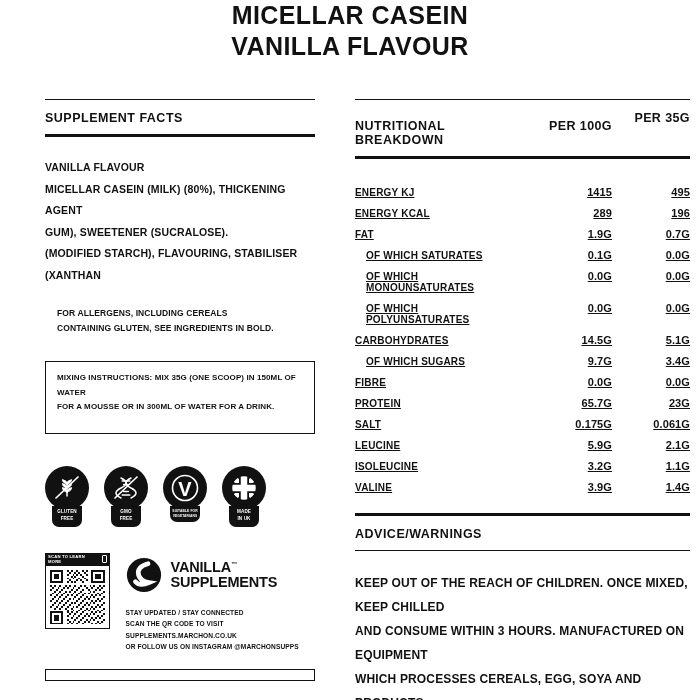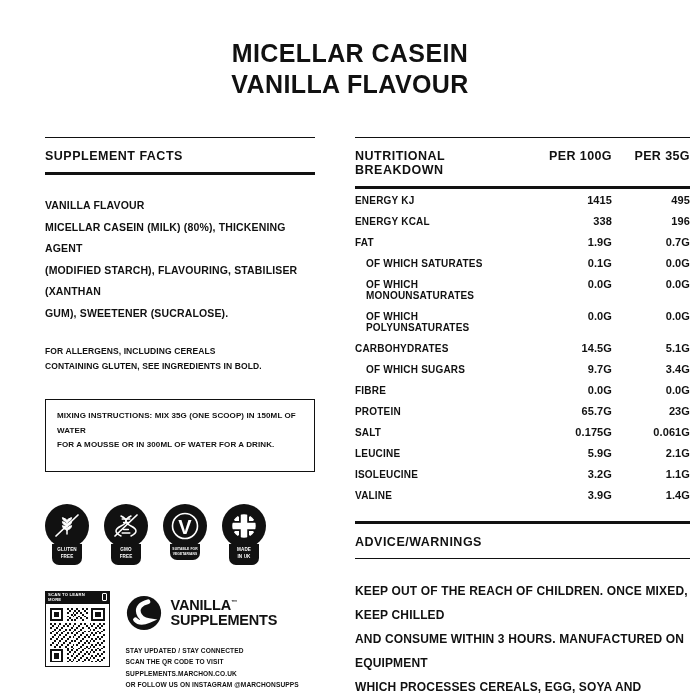--- a/index.html
+++ b/index.html
@@ -6,21 +6,21 @@
   html, body {
     width: 700px; height: 700px;
     background: #ffffff;
     font-family: "Liberation Sans", sans-serif;
     color: #111111;
     overflow: hidden;
   }
   .page { position: relative; width: 700px; height: 700px; padding: 0; }
 
   
-  .title-block { text-align: center; padding-top: 38px; }
+  .title-block { text-align: center; }
   .title-line {
     font-size: 25px;
     font-weight: 700;
     letter-spacing: 0.4px;
     line-height: 1.22;
     text-transform: uppercase;
   }
 
   
   .cols { display: flex; padding: 0 45px; margin-top: 38px; gap: 40px; }
@@ -33,32 +33,32 @@
   .sec-head {
     font-size: 12.5px; font-weight: 700; letter-spacing: 0.5px;
     padding: 11px 0 9px 0; text-transform: uppercase;
   }
   .sec-head-row { display: flex; justify-content: space-between; align-items: baseline; }
   .sec-head-row .h-units { display: flex; }
   .h-unit {
     font-size: 12.5px; font-weight: 700; letter-spacing: 0.4px;
     text-align: right;
   }
-  .h-unit.c1 { width: 88px; }
+  .h-unit.c1 { width: 88px; margin-top: 8px; }
   .h-unit.c2 { width: 78px; }
 
   
   .ingredients { margin-top: 20px; }
   .ing-line {
     font-size: 10.5px; font-weight: 700; letter-spacing: 0.15px;
     line-height: 2.05;
   }
   .allergen { margin-top: 20px; }
   .allergen-line {
-    font-size: 8.5px; font-weight: 700; letter-spacing: 0.1px; line-height: 1.75;
+    font-size: 8.5px; font-weight: 700; letter-spacing: 0.1px; line-height: 1.75; margin-left: 12px;
   }
   .mix-box {
     border: 1.5px solid #111;
     margin-top: 25px;
     padding: 9px 11px 18px 11px;
   }
   .mix-line {
     font-size: 8px; font-weight: 700; letter-spacing: 0.1px; line-height: 1.85;
   }
 
@@ -104,21 +104,21 @@
   .brand-name div {
     font-size: 14.5px; font-weight: 700; letter-spacing: -0.2px;
   }
   .brand-sup { font-size: 6px; vertical-align: super; font-weight: 700; }
   .social { margin-top: 14px; }
   .social-line { font-size: 6.6px; font-weight: 700; letter-spacing: 0.1px; line-height: 1.75; }
 
   .pouch-box { border: 1.5px solid #111; margin-top: 16px; padding: 5px 7px; }
 
   
-  .nut-table { margin-top: 0; }
+  .nut-table { margin-top: 22px; text-decoration: underline; }
   .nut-row { display: flex; align-items: baseline; padding: 4.5px 0; }
   .nut-name {
     flex: 1; font-size: 10px; font-weight: 700; letter-spacing: 0.2px;
   }
   .nut-name.indent { padding-left: 11px; font-weight: 600; }
   .nut-val {
     font-size: 11px; font-weight: 700; text-align: right; letter-spacing: 0.1px;
   }
   .nut-val.c1 { width: 88px; }
   .nut-val.c2 { width: 78px; }
@@ -143,22 +143,22 @@
 
     <div class="col-left">
 
       <div class="rule-thin"></div>
       <div class="sec-head">SUPPLEMENT FACTS</div>
       <div class="rule-thick"></div>
 
       <div class="ingredients">
         <div class="ing-line">VANILLA FLAVOUR</div>
         <div class="ing-line">MICELLAR CASEIN (MILK) (80%), THICKENING AGENT</div>
+        <div class="ing-line">GUM), SWEETENER (SUCRALOSE).</div>
         <div class="ing-line">(MODIFIED STARCH), FLAVOURING,  STABILISER (XANTHAN</div>
-        <div class="ing-line">GUM), SWEETENER (SUCRALOSE).</div>
       </div>
 
       <div class="allergen">
         <div class="allergen-line">FOR ALLERGENS, INCLUDING CEREALS</div>
         <div class="allergen-line">CONTAINING GLUTEN, SEE INGREDIENTS IN BOLD.</div>
       </div>
 
       <div class="mix-box">
         <div class="mix-line">MIXING INSTRUCTIONS: MIX 35G (ONE SCOOP) IN 150ML OF WATER</div>
         <div class="mix-line">FOR A MOUSSE OR IN 300ML OF WATER FOR A DRINK.</div>
@@ -512,21 +512,21 @@
       <div class="rule-thick"></div>
 
       <div class="nut-table" id="nut-table">
           <div class="nut-row">
             <div class="nut-name">ENERGY KJ</div>
             <div class="nut-val c1">1415</div>
             <div class="nut-val c2">495</div>
           </div>
           <div class="nut-row">
             <div class="nut-name">ENERGY KCAL</div>
-            <div class="nut-val c1">338</div>
+            <div class="nut-val c1">289</div>
             <div class="nut-val c2">196</div>
           </div>
           <div class="nut-row">
             <div class="nut-name">FAT</div>
             <div class="nut-val c1">1.9G</div>
             <div class="nut-val c2">0.7G</div>
           </div>
           <div class="nut-row">
             <div class="nut-name indent">OF WHICH SATURATES</div>
             <div class="nut-val c1">0.1G</div>

